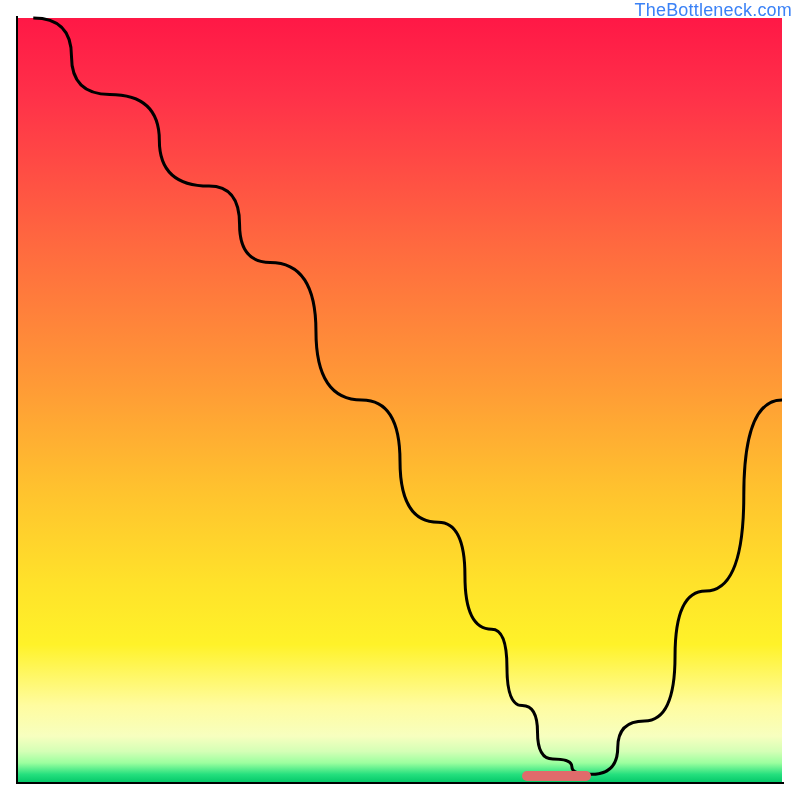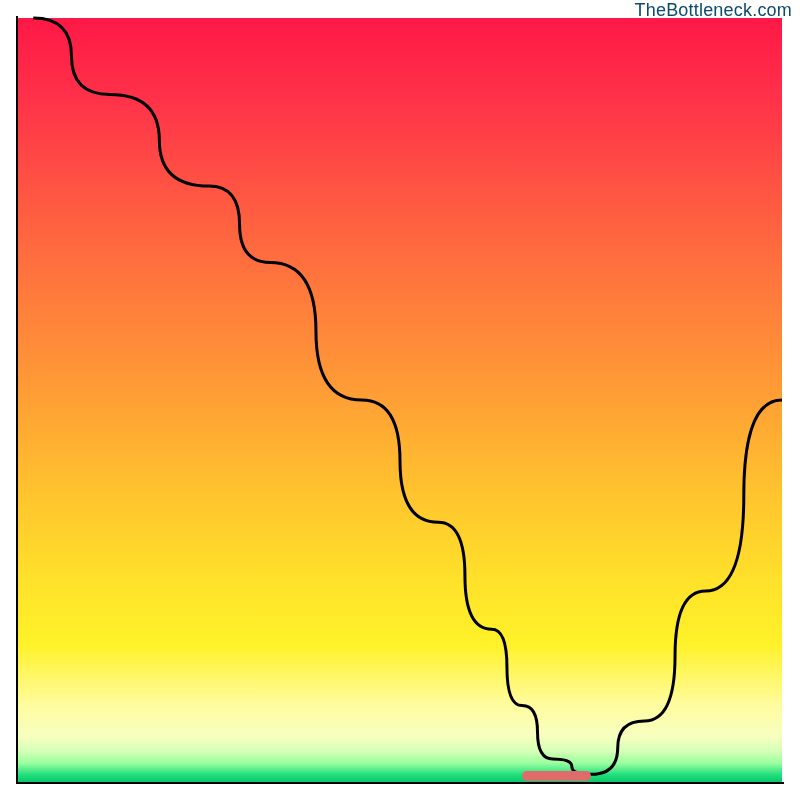--- a/index.html
+++ b/index.html
@@ -54,21 +54,21 @@
     left: 16px;
     top: 782px;
     width: 768px;
     height: 2px;
     background: #000;
   }
   .watermark {
     position: absolute;
     top: 0px;
     right: 8px;
-    color: #0c4a6e;
+    color: #3b82f6;
     font-size: 18px;
     font-weight: 500;
     letter-spacing: 0.2px;
   }
   svg.curve {
     position: absolute;
     left: 18px;
     top: 18px;
     width: 764px;
     height: 764px;

